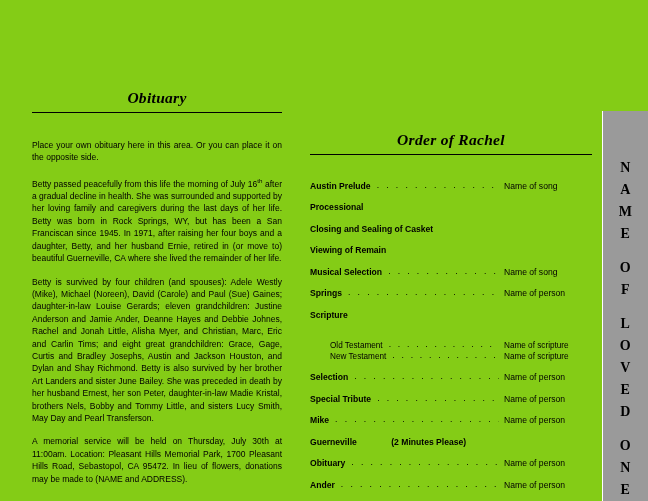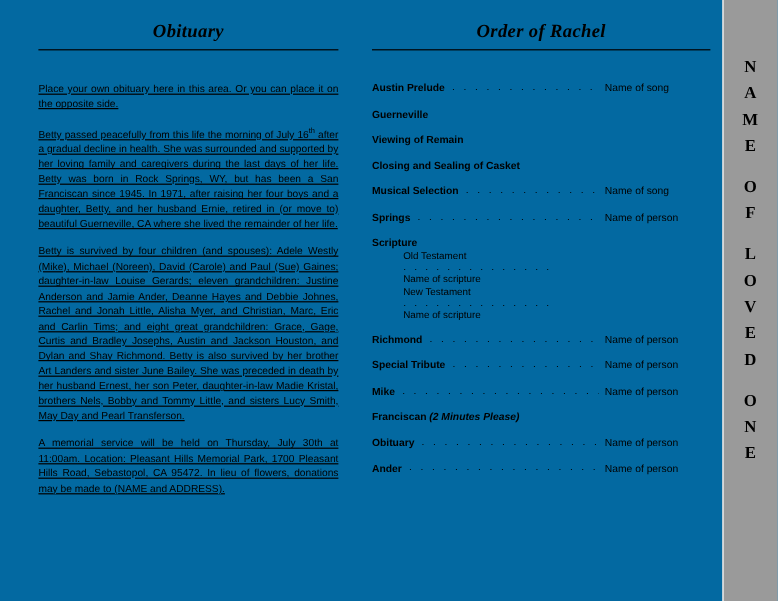--- a/index.html
+++ b/index.html
@@ -12,22 +12,23 @@
     height: 501px;
     font-family: "Liberation Sans", sans-serif;
     color: #000000;
     overflow: hidden;
   }
   .page {
     position: relative;
     width: 648px;
     height: 501px;
     box-sizing: border-box;
-    background: #0369a1;
-    display: flex;
+    background: #84cc16;
+    display: flex;
+    align-items: flex-end;
   }
   
   .col-obituary {
     width: 296px;
     box-sizing: border-box;
     padding: 18px 14px 0 32px;
   }
   .col-service {
     width: 306px;
     box-sizing: border-box;
@@ -56,21 +57,20 @@
     border-bottom: 1.3px solid #000000;
     margin-bottom: 0;
   }
   
   .obit-body {
     padding-top: 26px;
     font-size: 8.5px;
     line-height: 12.4px;
     text-align: justify;
     color: #000;
-    text-decoration: underline;
   }
   .obit-para {
     margin: 0 0 11px 0;
   }
   .obit-para:last-child { margin-bottom: 16px; }
   sup { font-size: 6.2px; vertical-align: super; }
 
   
   .service-body {
     padding-top: 26px;
@@ -81,21 +81,21 @@
     font-size: 8.6px;
     margin-bottom: 11.5px;
     white-space: nowrap;
   }
   .svc-label {
     font-weight: bold;
     flex: 0 0 auto;
   }
   .svc-note {
     font-weight: bold;
-    font-style: italic;
+    margin-left: 32px;
   }
   .svc-dots {
     flex: 1 1 auto;
     margin: 0 5px 0 6px;
     overflow: hidden;
     letter-spacing: 2.4px;
     font-size: 8.6px;
     color: #000;
     position: relative;
     top: -1px;
@@ -105,25 +105,24 @@
     text-align: left;
     width: 88px;
   }
   .svc-sub {
     display: flex;
     align-items: baseline;
     font-size: 8.2px;
     margin-bottom: 1.5px;
     padding-left: 20px;
     white-space: nowrap;
-    flex-direction: column;
   }
   .svc-sub .svc-dots { letter-spacing: 2.2px; }
   .svc-group { margin-bottom: 11px; }
-  .svc-group .svc-row { margin-bottom: 2px; }
+  .svc-group .svc-row { margin-bottom: 20px; }
 
   
   .spine-text {
     font-family: "Liberation Serif", serif;
     font-size: 14px;
     font-weight: bold;
     letter-spacing: 0.5px;
     line-height: 22px;
     text-align: center;
     color: #000;
@@ -152,29 +151,29 @@
 
     <div class="service-body">
 
       <div class="svc-row">
         <span class="svc-label">Austin Prelude</span>
         <span class="svc-dots">. . . . . . . . . . . . . . . .</span>
         <span class="svc-value">Name of song</span>
       </div>
 
       <div class="svc-row">
-        <span class="svc-label">Guerneville</span>
+        <span class="svc-label">Processional</span>
+      </div>
+
+      <div class="svc-row">
+        <span class="svc-label">Closing and Sealing of Casket</span>
       </div>
 
       <div class="svc-row">
         <span class="svc-label">Viewing of Remain</span>
-      </div>
-
-      <div class="svc-row">
-        <span class="svc-label">Closing and Sealing of Casket</span>
       </div>
 
       <div class="svc-row">
         <span class="svc-label">Musical Selection</span>
         <span class="svc-dots">. . . . . . . . . . . . . . . .</span>
         <span class="svc-value">Name of song</span>
       </div>
 
       <div class="svc-row">
         <span class="svc-label">Springs</span>
@@ -192,39 +191,39 @@
           <span class="svc-value">Name of scripture</span>
         </div>
         <div class="svc-sub">
           <span>New Testament</span>
           <span class="svc-dots">. . . . . . . . . . . . . .</span>
           <span class="svc-value">Name of scripture</span>
         </div>
       </div>
 
       <div class="svc-row">
-        <span class="svc-label">Richmond</span>
+        <span class="svc-label">Selection</span>
         <span class="svc-dots">. . . . . . . . . . . . . . . . . . . .</span>
         <span class="svc-value">Name of person</span>
       </div>
 
       <div class="svc-row">
         <span class="svc-label">Special Tribute</span>
         <span class="svc-dots">. . . . . . . . . . . . . . .</span>
         <span class="svc-value">Name of person</span>
       </div>
 
       <div class="svc-row">
         <span class="svc-label">Mike</span>
         <span class="svc-dots">. . . . . . . . . . . . . . . . . . . . . .</span>
         <span class="svc-value">Name of person</span>
       </div>
 
       <div class="svc-row">
-        <span class="svc-label">Franciscan</span>
+        <span class="svc-label">Guerneville</span>
         <span>&nbsp;</span>
         <span class="svc-note">(2 Minutes Please)</span>
       </div>
 
       <div class="svc-row">
         <span class="svc-label">Obituary</span>
         <span class="svc-dots">. . . . . . . . . . . . . . . . . . . .</span>
         <span class="svc-value">Name of person</span>
       </div>
 

